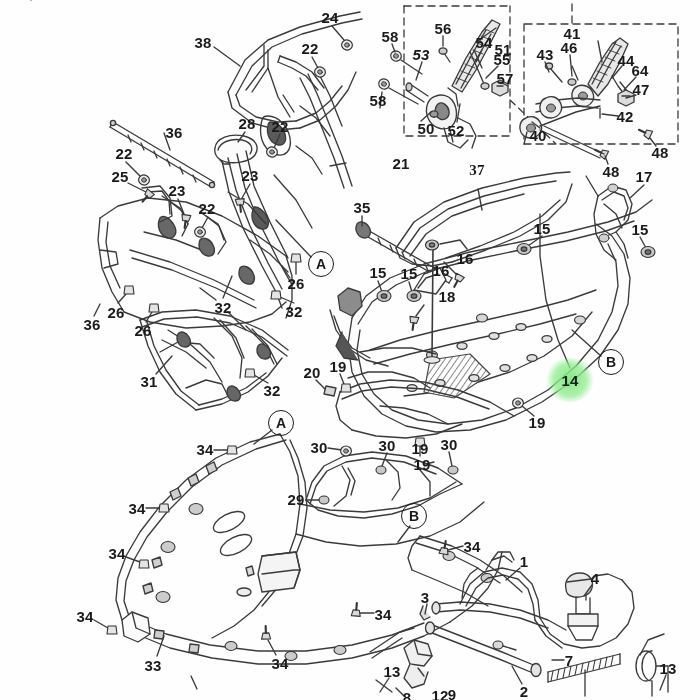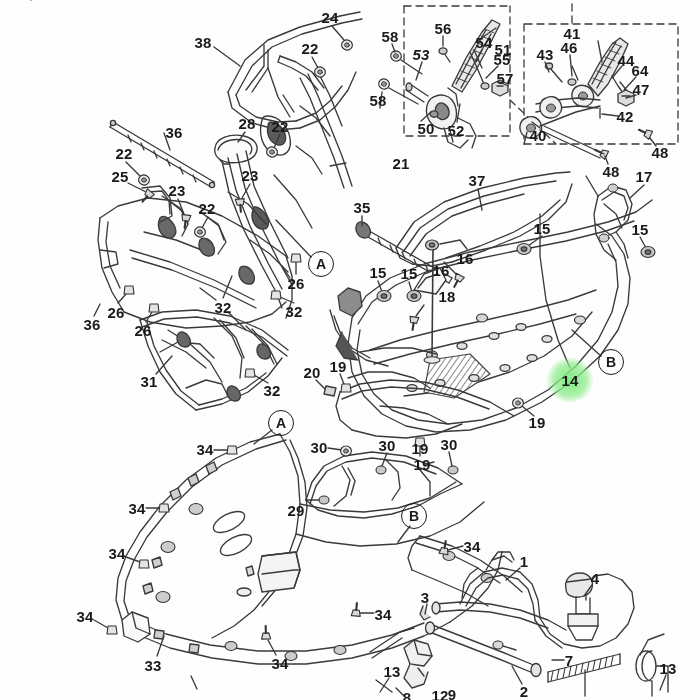--- a/index.html
+++ b/index.html
@@ -749,38 +749,38 @@
       <div class="lbl" style="left: 569px; top: 47px;">46</div>
       <div class="lbl" style="left: 572px; top: 33px;">41</div>
       <div class="lbl" style="left: 626px; top: 60px;">44</div>
       <div class="lbl" style="left: 640px; top: 70px;">64</div>
       <div class="lbl" style="left: 641px; top: 89px;">47</div>
       <div class="lbl" style="left: 625px; top: 116px;">42</div>
       <div class="lbl" style="left: 538px; top: 135px;">40</div>
       <div class="lbl" style="left: 660px; top: 152px;">48</div>
       <div class="lbl" style="left: 611px; top: 171px;">48</div>
       <div class="lbl" style="left: 644px; top: 176px;">17</div>
-      <div class="lbl" style="left: 477px; top: 180px;">37</div>
+      <div class="lbl" style="left: 477px; top: 170px; font-family: Liberation Serif, serif;">37</div>
       <div class="lbl" style="left: 542px; top: 228px;">15</div>
       <div class="lbl" style="left: 640px; top: 229px;">15</div>
       <div class="lbl" style="left: 465px; top: 258px;">16</div>
       <div class="lbl" style="left: 362px; top: 207px;">35</div>
       <div class="lbl" style="left: 378px; top: 272px;">15</div>
       <div class="lbl" style="left: 409px; top: 273px;">15</div>
       <div class="lbl" style="left: 441px; top: 270px;">16</div>
       <div class="lbl" style="left: 447px; top: 296px;">18</div>
       <div class="lbl" style="left: 312px; top: 372px;">20</div>
       <div class="lbl" style="left: 338px; top: 366px;">19</div>
       <div class="lbl" style="left: 537px; top: 422px;">19</div>
       <div class="lbl" style="left: 319px; top: 447px;">30</div>
       <div class="lbl" style="left: 387px; top: 445px;">30</div>
       <div class="lbl" style="left: 420px; top: 448px;">19</div>
       <div class="lbl" style="left: 449px; top: 444px;">30</div>
       <div class="lbl" style="left: 422px; top: 464px;">19</div>
-      <div class="lbl" style="left: 296px; top: 499px; margin-top: 11px;">29</div>
+      <div class="lbl" style="left: 296px; top: 499px;">29</div>
       <div class="lbl" style="left: 205px; top: 449px;">34</div>
       <div class="lbl" style="left: 137px; top: 508px;">34</div>
       <div class="lbl" style="left: 117px; top: 553px;">34</div>
       <div class="lbl" style="left: 85px; top: 616px;">34</div>
       <div class="lbl" style="left: 153px; top: 665px;">33</div>
       <div class="lbl" style="left: 280px; top: 663px;">34</div>
       <div class="lbl" style="left: 383px; top: 614px;">34</div>
       <div class="lbl" style="left: 472px; top: 546px;">34</div>
       <div class="lbl" style="left: 524px; top: 561px;">1</div>
       <div class="lbl" style="left: 595px; top: 578px;">4</div>

